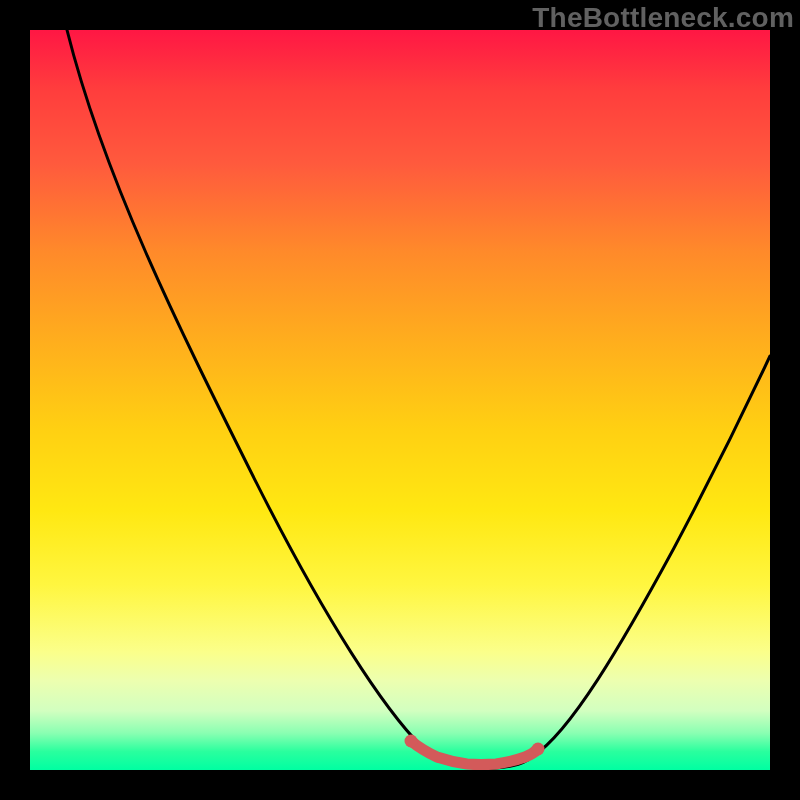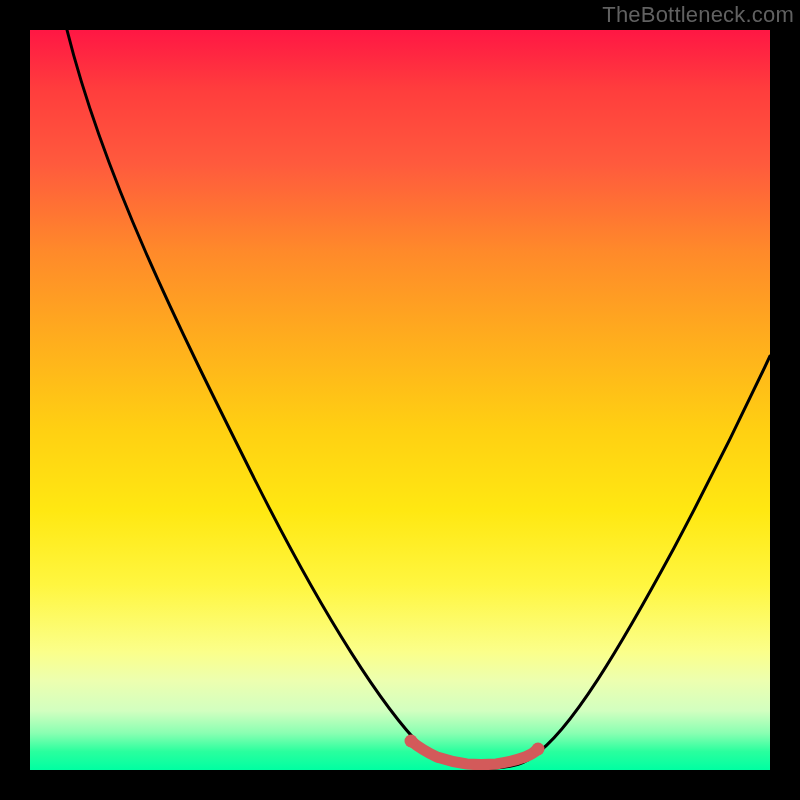--- a/index.html
+++ b/index.html
@@ -39,22 +39,22 @@
       #d2ffc0 92%,
       #8affb2 95%,
       #2aff9e 97.5%,
       #00ffa2 100%
     );
   }
   .watermark {
     position: absolute;
     top: 2px;
     right: 6px;
-    font-size: 22px;
-    font-weight: 400;
+    font-size: 28px;
+    font-weight: 700;
     color: #616161;
     letter-spacing: 0.2px;
   }
   svg.curve {
     position: absolute;
     left: 0;
     top: 0;
     width: 740px;
     height: 740px;
     overflow: visible;

